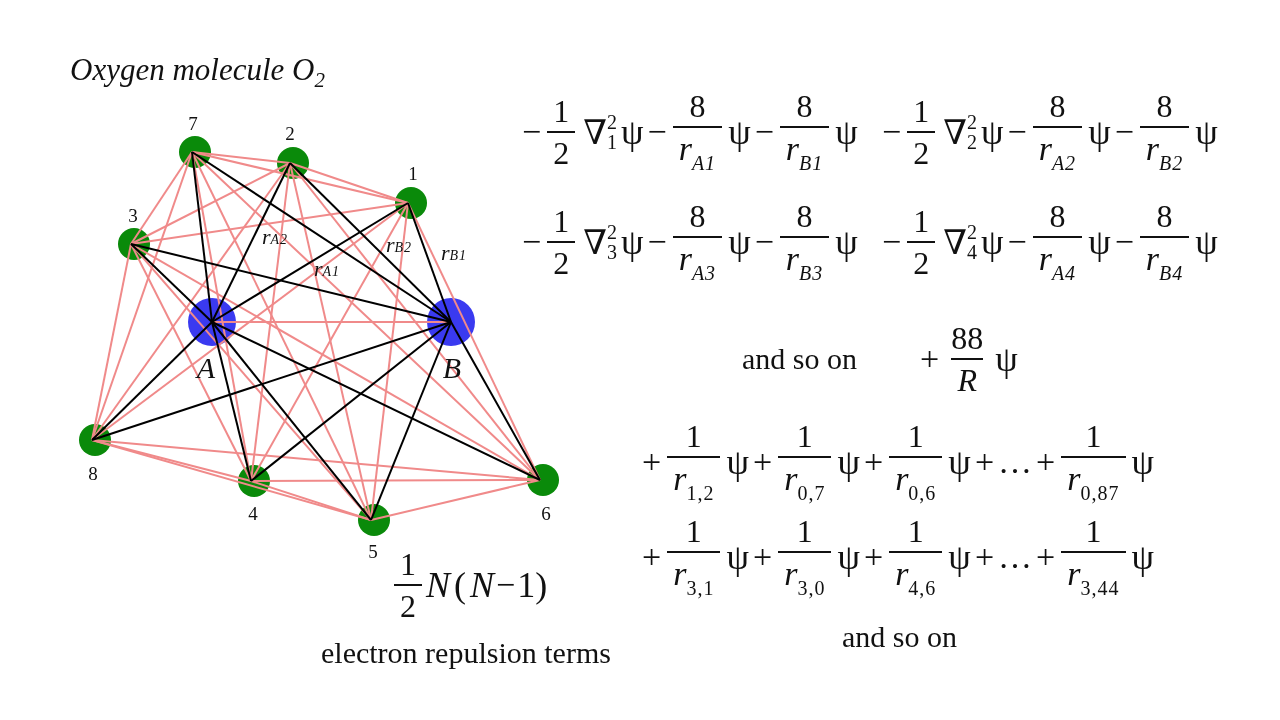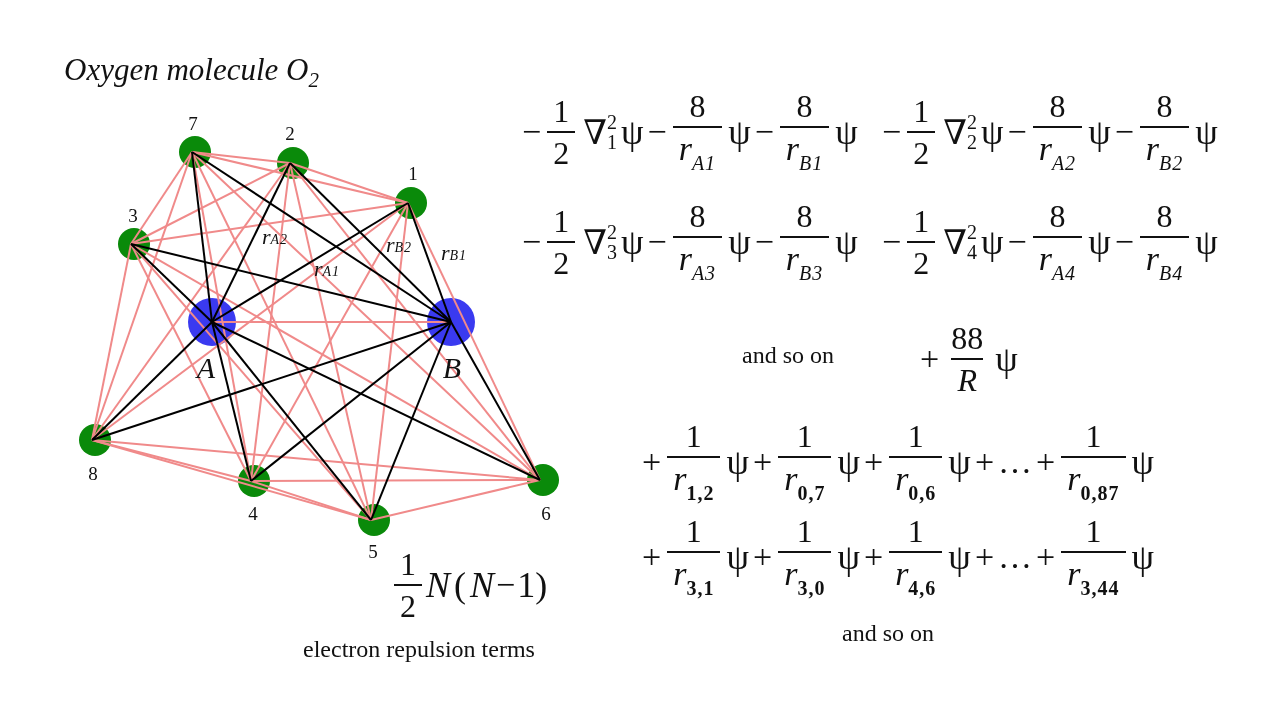--- a/index.html
+++ b/index.html
@@ -1,33 +1,33 @@
 <!DOCTYPE html>
 <html><head>
 <meta charset="utf-8">
 <style>
   html, body { margin:0; padding:0; background:#ffffff; }
   body { width:1280px; height:720px; position:relative; overflow:hidden;
          font-family:"Liberation Serif", "DejaVu Serif", serif; color:#111; }
   .abs { position:absolute; }
   #diagram { position:absolute; left:0; top:0; width:1280px; height:720px; }
-  .title { left:64px; top:52px; font-size:31px; font-style:italic; white-space:nowrap; }
+  .title { left:70px; top:52px; font-size:31px; font-style:italic; white-space:nowrap; }
   .title sub { font-size:21px; font-style:italic; vertical-align:-7px; }
   .eq { position:absolute; display:flex; align-items:center; font-size:36px; white-space:nowrap; }
   .frac { display:inline-flex; flex-direction:column; align-items:center; margin:0 4px; line-height:1; }
   .frac .num { padding:0 6px 4px 6px; font-size:32px; }
   .frac .den { border-top:2px solid #111; padding:4px 6px 0 6px; font-size:32px; }
   .op { margin:0 2px; font-size:34px; }
   .psi { font-size:36px; margin:0 2px; }
   .nabla { font-size:34px; position:relative; margin-left:4px; }
   .nab-sub { display:inline-flex; flex-direction:column; font-size:20px; line-height:1; margin-right:2px; }
   .rvar { font-style:italic; font-size:34px; }
   .rsub { font-style:italic; font-size:20px; vertical-align:-10px; letter-spacing:1px; }
-  .rsub.up { font-style:normal;font-weight:bold; }
-  .text { position:absolute; font-size:24px; white-space:nowrap;text-align:center; }
+  .rsub.up { font-style:normal; }
+  .text { position:absolute; font-size:30px; white-space:nowrap;text-align:center; }
   .it { font-style:italic; }
   .dlabel { font-style:italic; font-size:22px; }
   .dlabel .s { font-size:14px; letter-spacing:1px; }
 </style>
 </head>
 <body>
 
 <svg id="diagram" width="1280" height="720" xmlns="http://www.w3.org/2000/svg">
     <g id="atoms">
       <circle cx="95" cy="440" r="16" fill="#0a8a0a"></circle>
@@ -293,13 +293,13 @@
       <span class="den">2</span>
     </span>
   <span class="it">N</span>
   <span style="margin:0 4px">(</span>
   <span class="it">N</span>
   <span class="op">−</span>
   <span>1</span>
   <span>)</span>
 </div>
 
-<div class="text" style="left:303px;top:636px;">electron repulsion terms</div>
+<div class="text" style="left:321px;top:636px;">electron repulsion terms</div>
 
 </body></html>

